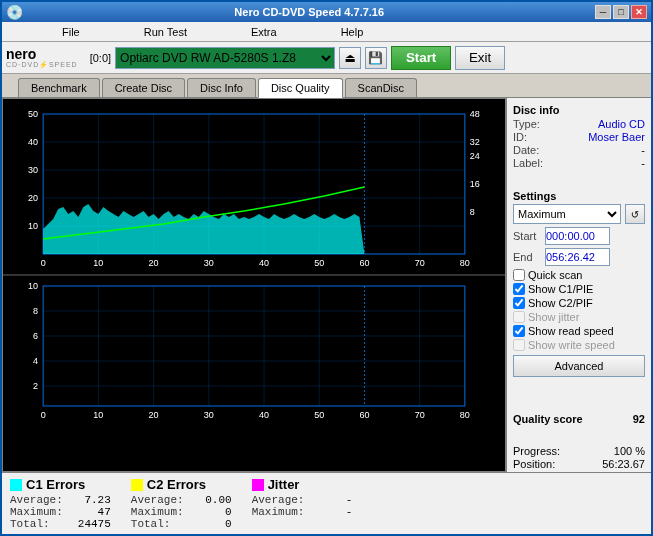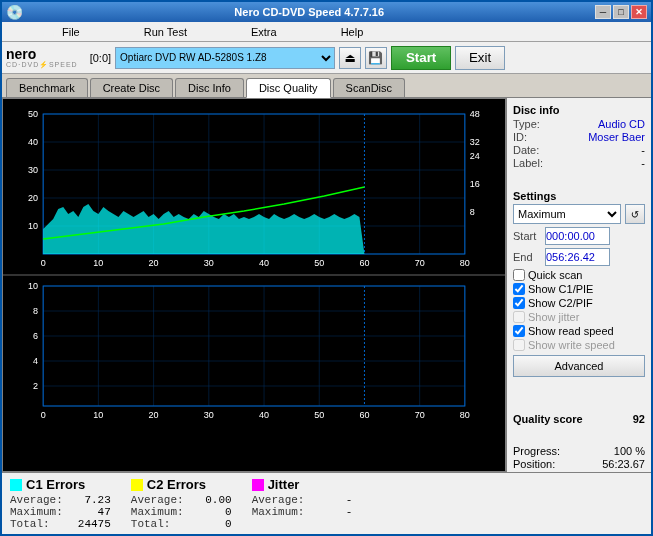--- a/index.html
+++ b/index.html
@@ -34,42 +34,42 @@
       background: #f0f0f0; border-bottom: 1px solid #a0a0a0;
       display: flex; align-items: center; height: 32px; padding: 2px 4px; gap: 4px;
     }
     .nero-logo {
       display: flex; flex-direction: column; align-items: flex-start; margin-right: 8px;
     }
     .nero-logo-top { font-size: 14px; font-weight: bold; color: black; line-height: 1; }
     .nero-logo-bottom { font-size: 7px; color: #888; letter-spacing: 1px; }
 
     .drive-select {
-      flex: 1; max-width: 220px; height: 22px; font-size: 10px;
-      border: 1px solid #7f9db9; background: #7dd3fc;
+      flex: 1; max-width: 220px; height: 22px; font-size: 12px;
+      border: 1px solid #7f9db9; background: #15803d;
     }
     .toolbar-icon {
       width: 22px; height: 22px; border: 1px solid #7f9db9;
       background: linear-gradient(to bottom, #f8f8f8, #dcdcdc);
       display: flex; align-items: center; justify-content: center; cursor: pointer;
       font-size: 12px;
     }
     .btn-start {
       background: linear-gradient(to bottom, #60c060, #30a030);
       color: white; font-weight: bold; border: 1px solid #208020;
       width: 60px; height: 24px; cursor: pointer;
     }
     .btn-exit {
       background: linear-gradient(to bottom, #f8f8f8, #dcdcdc);
       border: 1px solid #7f9db9; width: 50px; height: 24px; cursor: pointer;
     }
 
     
     .tabs {
-      display: flex; background: #d4d0c8; padding: 4px 4px 0;
+      display: flex; background: #d4d0c8; padding: 4px 16px 0;
       border-bottom: 1px solid #808080;
       text-align: right;
     }
     .tab {
       padding: 3px 12px; font-size: 11px; cursor: pointer;
       border: 1px solid #808080; border-bottom: none;
       background: #c0bdb6; margin-right: 2px; border-radius: 3px 3px 0 0;
     }
     .tab.active {
       background: white; border-bottom: 1px solid white;

